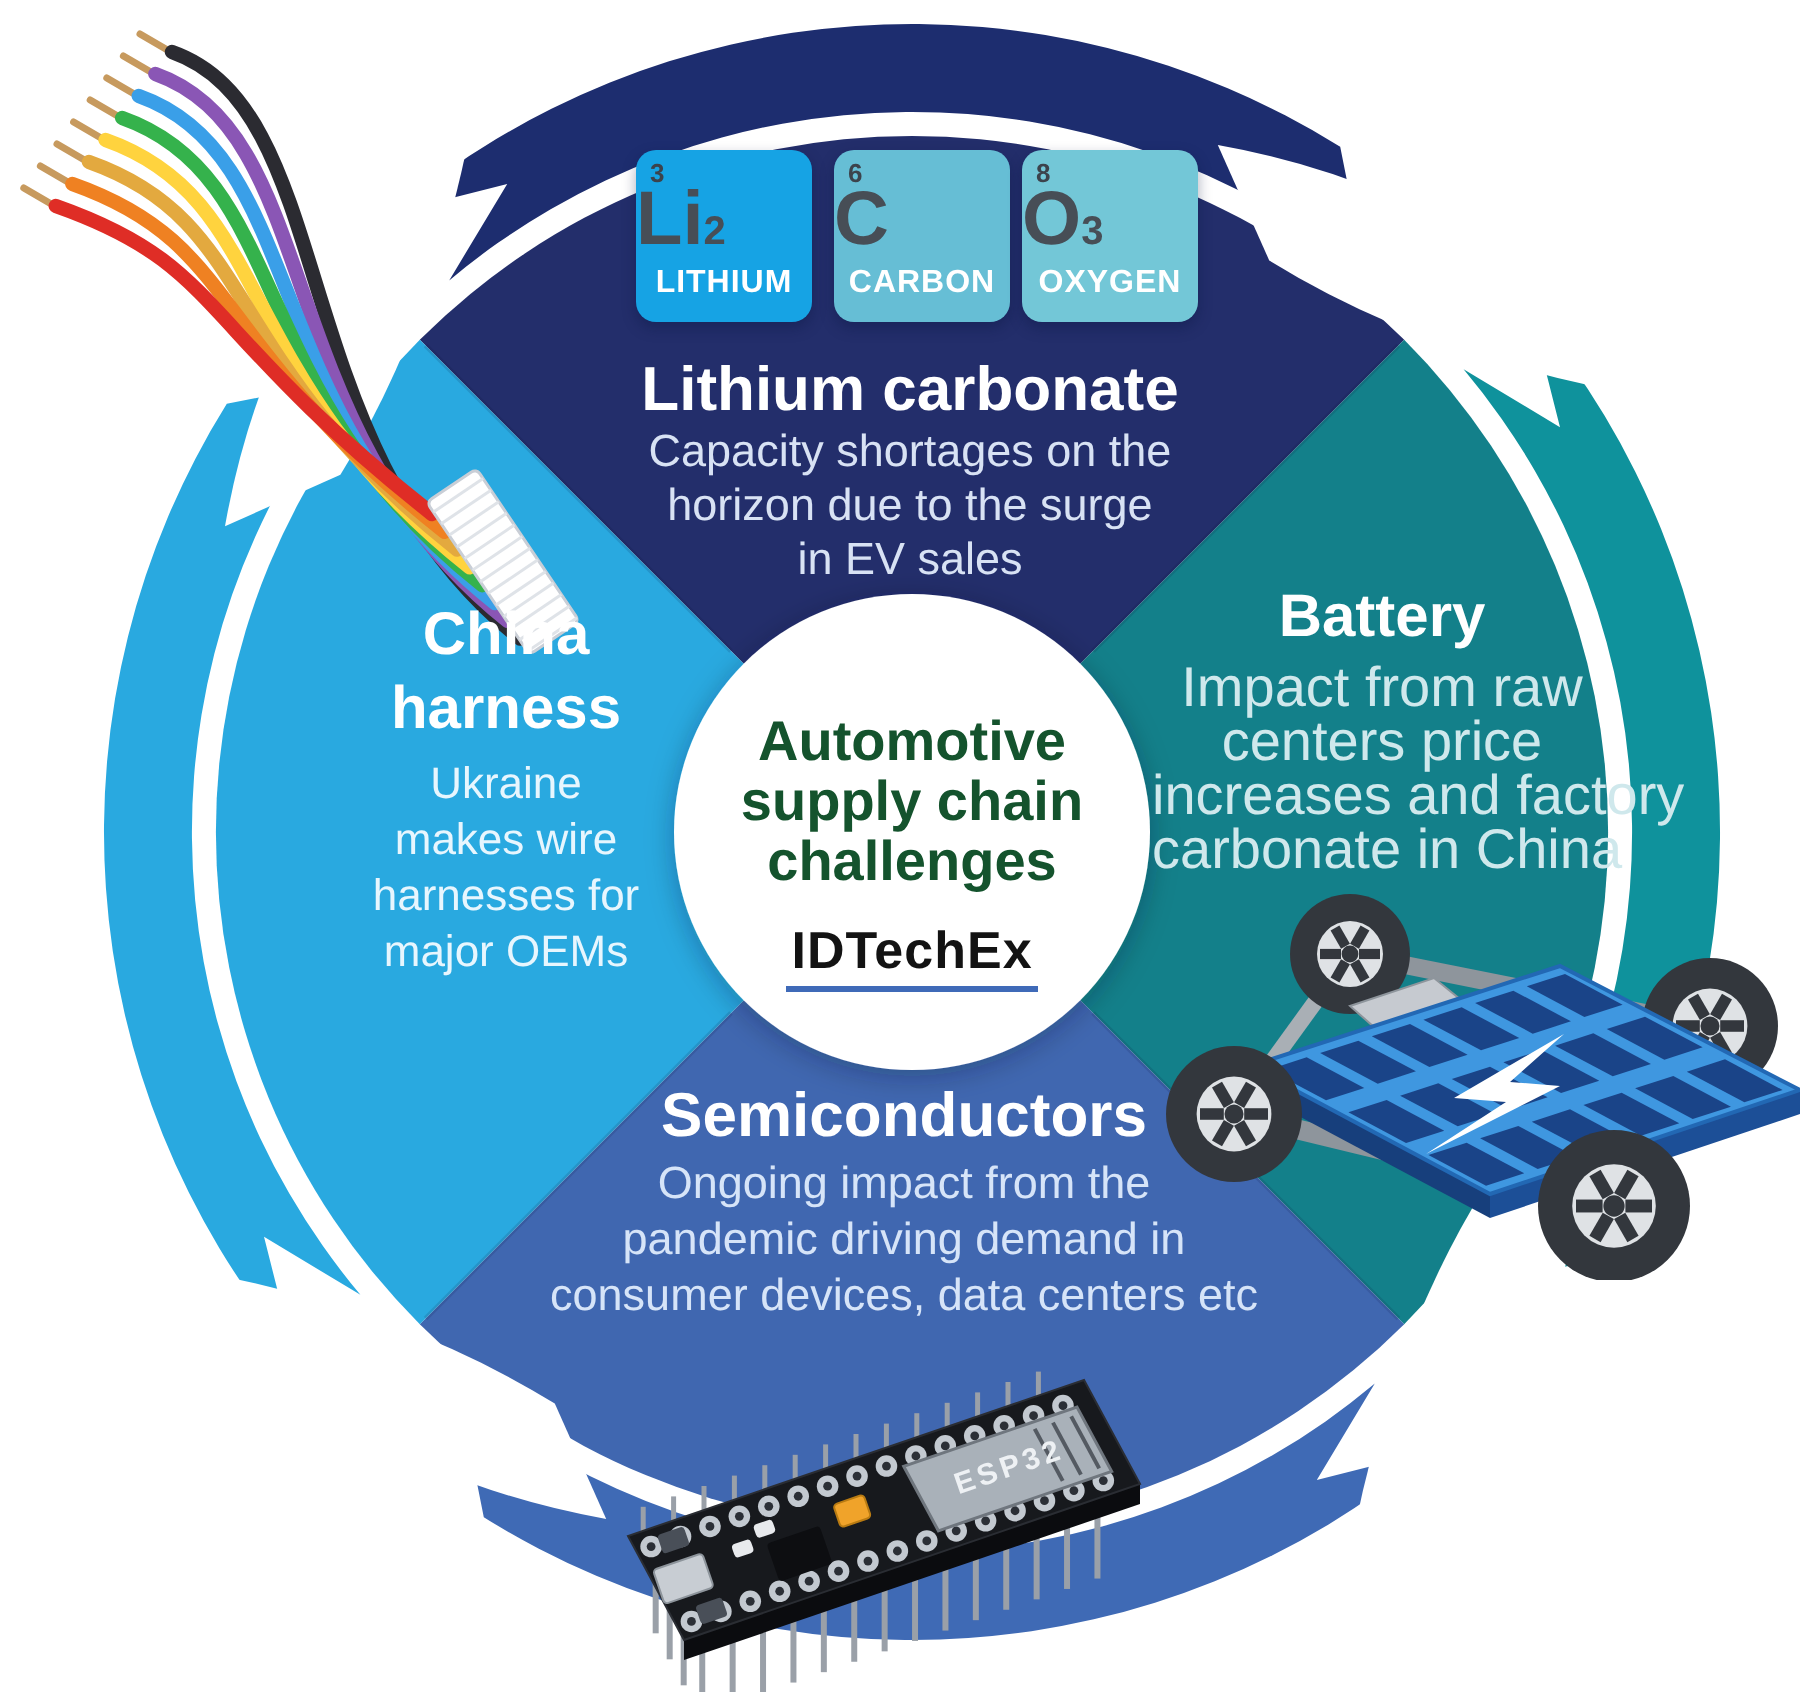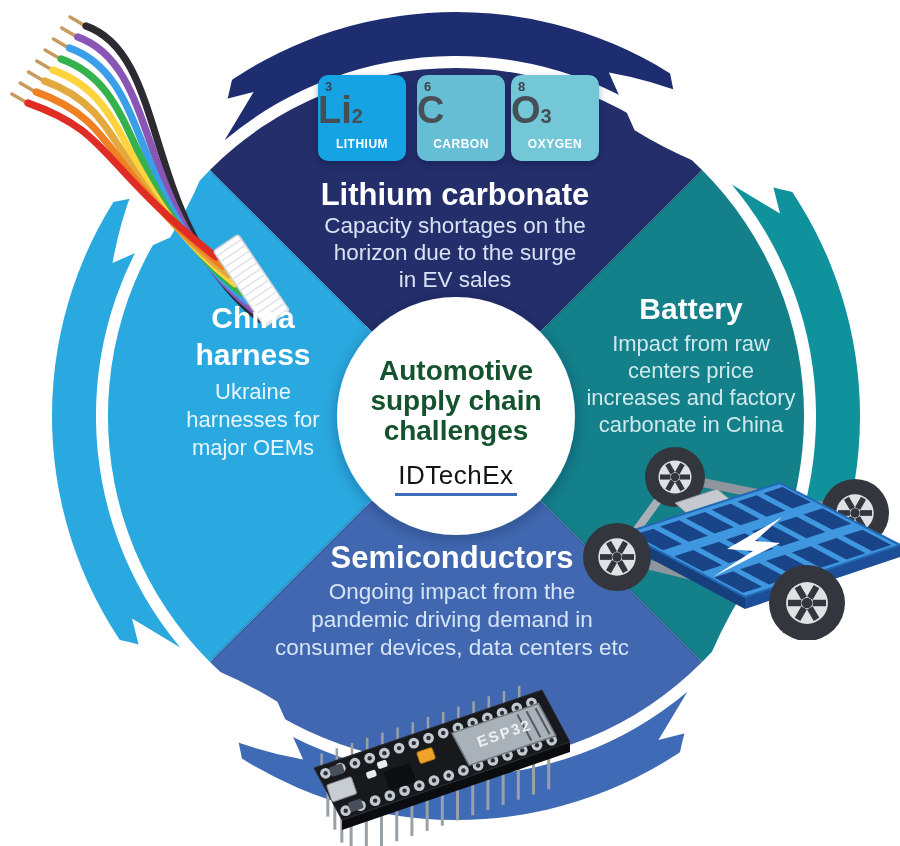--- a/index.html
+++ b/index.html
@@ -11,41 +11,41 @@
   #ev-art{left:555px;top:425px;z-index:4;}
   #esp-art{left:300px;top:650px;z-index:4;}
 
   .tile{position:absolute;top:75px;width:88px;height:86px;border-radius:10px;z-index:6;
         box-shadow:0 3px 7px rgba(10,20,60,.35);}
   .tile .num{position:absolute;left:7px;top:4px;font-size:13px;font-weight:bold;color:#3c434c;}
   .tile .sym{position:absolute;left:0;right:0;top:16px;
              font-size:38px;font-weight:bold;color:#474e56;line-height:1;}
   .tile .sub{font-size:20px;font-weight:bold;color:#474e56;}
   .tile .ename{position:absolute;left:0;right:0;bottom:10px;text-align:center;
-               font-size:12px;font-weight:bold;color:#ffffff;letter-spacing:.5px;}
+               font-size:16px;font-weight:bold;color:#ffffff;letter-spacing:.5px;}
 
   .txt{position:absolute;z-index:6;text-align:center;}
   .seg-title{font-weight:bold;color:#ffffff;}
   .seg-line{white-space:nowrap;}
 
   #lith-title{left:255px;top:177px;width:400px;font-size:31px;text-align:center;}
   #lith-body{left:295px;top:212px;width:320px;font-size:22.5px;line-height:27px;color:#d8e2f4;}
 
   #batt-title{left:571px;top:292px;width:240px;font-size:30px;}
-  #batt-body{left:576px;top:330px;width:230px;font-size:22px;line-height:27px;color:#cfe8ec;}
+  #batt-body{left:576px;top:330px;width:230px;font-size:28px;line-height:27px;color:#cfe8ec;}
 
   #wire-title{left:158px;top:299px;width:190px;font-size:30px;line-height:37px;}
   #wire-body{left:158px;top:378px;width:190px;font-size:22px;line-height:28px;color:#e7f6fe;}
 
   #semi-title{left:282px;top:540px;width:340px;font-size:31px;}
   #semi-body{left:242px;top:578px;width:420px;font-size:22.5px;line-height:28px;color:#d6e4f8;}
 
   #center-text{left:336px;top:356px;width:240px;z-index:6;}
   #center-title{font-size:28px;line-height:30px;font-weight:bold;color:#14532d;text-align:center;}
-  #brand-logo{display:inline-block;margin-top:14px;font-size:26px;font-weight:normal;color:#131313;
+  #brand-logo{display:inline-block;margin-top:14px;font-size:26px;font-weight:bold;color:#131313;
               letter-spacing:.5px;border-bottom:3px solid #3f6ab8;padding:0 3px 2px 3px;}
 </style>
 </head>
 <body>
 
 <div id="stage">
 
   <svg id="wheel" width="900" height="846" viewBox="0 0 900 846">
     <defs>
       <filter id="cshadow" x="-40%" y="-40%" width="180%" height="180%">
@@ -348,20 +348,21 @@
     <div class="seg-line">increases and factory</div>
     <div class="seg-line">carbonate in China</div>
   </div>
 
   <div id="wire-title" class="txt seg-title">
     <div class="seg-line">China</div>
     <div class="seg-line">harness</div>
   </div>
   <div id="wire-body" class="txt">
     <div class="seg-line">Ukraine</div>
+    <div class="seg-line">makes wire</div>
     <div class="seg-line">harnesses for</div>
     <div class="seg-line">major OEMs</div>
   </div>
 
   <div id="semi-title" class="txt seg-title">Semiconductors</div>
   <div id="semi-body" class="txt">
     <div class="seg-line">Ongoing impact from the</div>
     <div class="seg-line">pandemic driving demand in</div>
     <div class="seg-line">consumer devices, data centers etc</div>
   </div>

